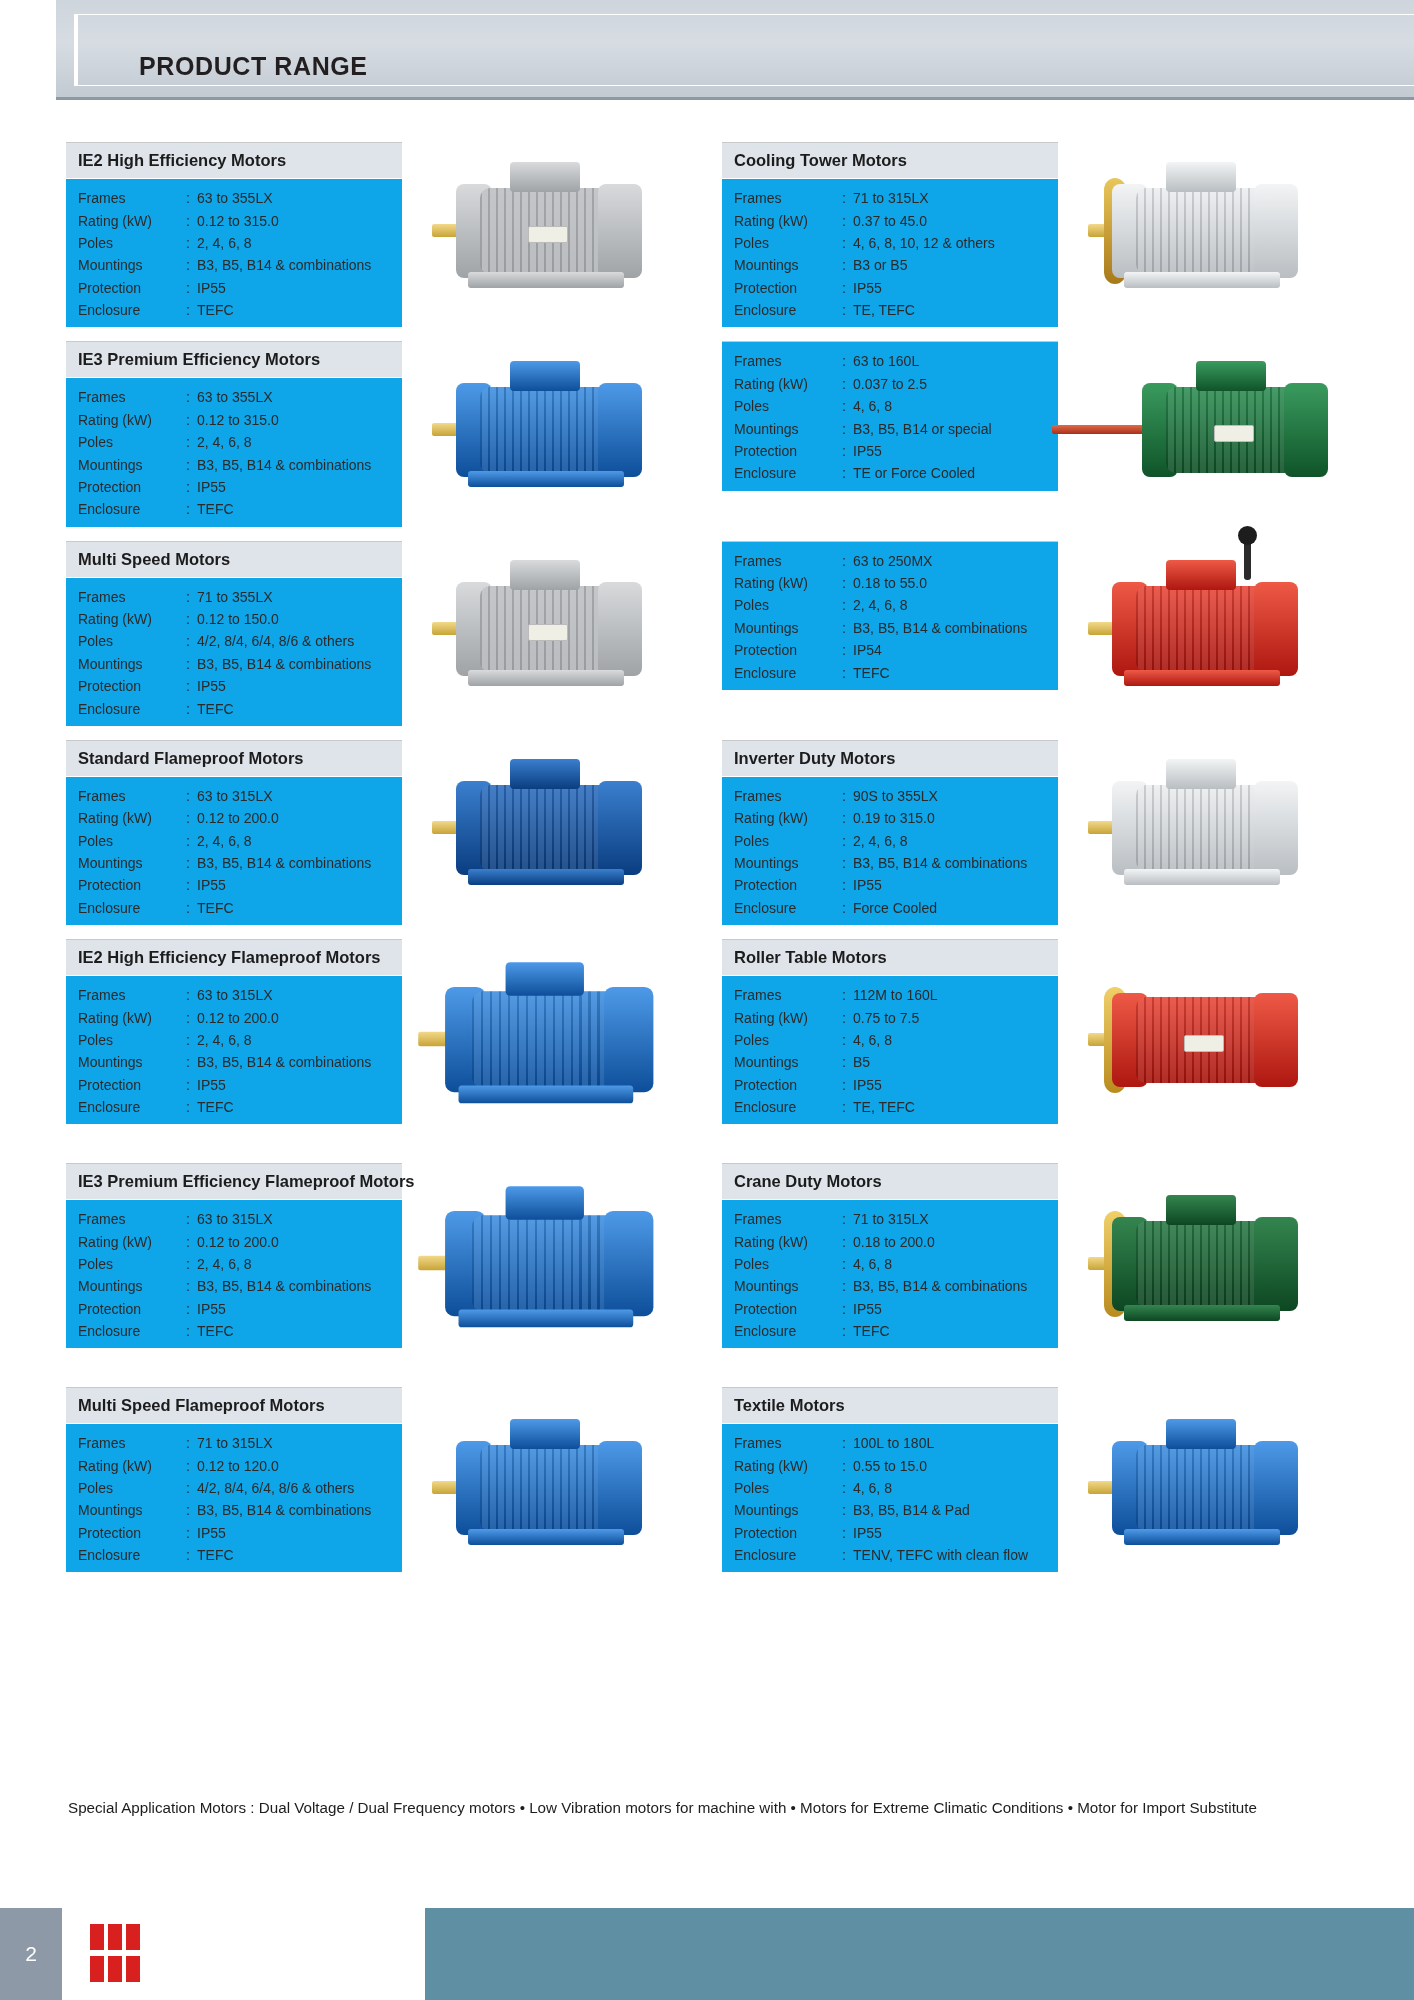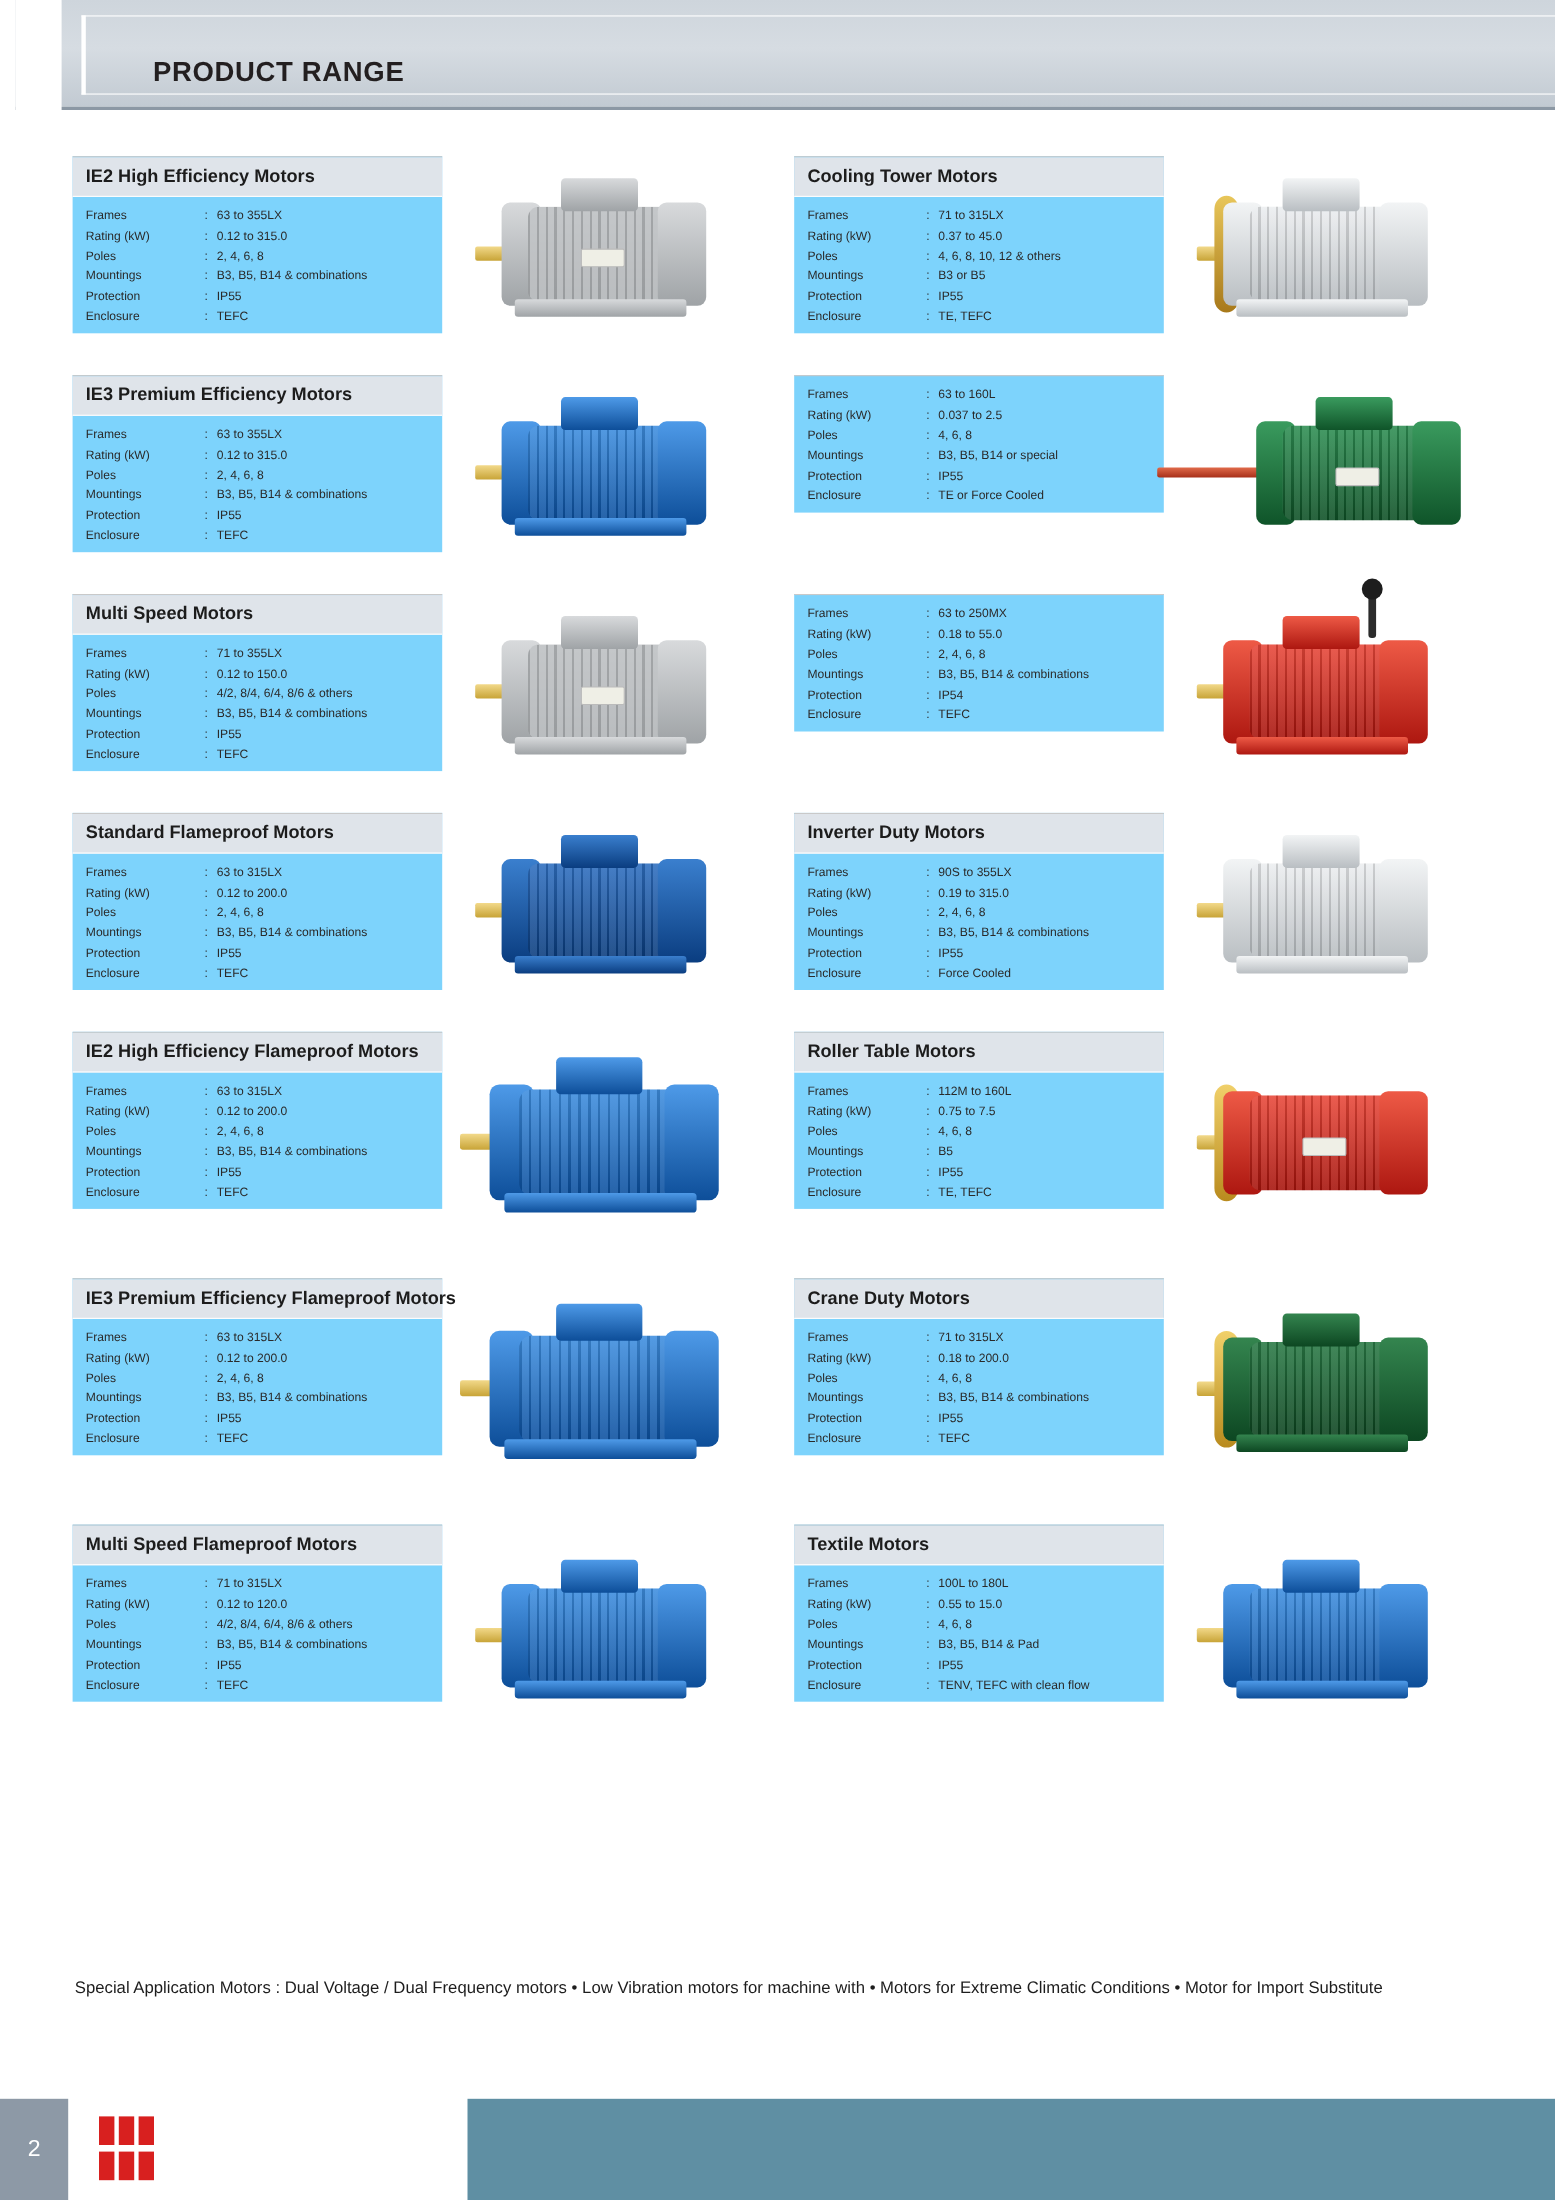--- a/index.html
+++ b/index.html
@@ -39,38 +39,38 @@
     position:absolute; left:66px; top:142px; width:1283px;
   }
   .row { display:flex; gap:30px; margin-bottom: 14px; }
   .card {
     width: 626px;
     display:flex;
     align-items:flex-start;
   }
   .spec {
     width: 336px;
-    background:#7dd3fc;
+    background:#0ea5e9;
     border-top: 1px solid #c9c9c9;
     padding-bottom: 6px;
     flex: 0 0 336px;
   }
   .spec-title {
     background:#dfe4ea;
     color:#1c1c1c;
     font-size: 16.5px;
     font-weight: bold;
     padding: 8px 10px 8px 12px;
     border-bottom:1px solid #ffffff;
     white-space: nowrap;
   }
   .spec table {
     border-collapse: collapse;
     margin: 8px 0 0 12px;
-    font-size: 11px;
+    font-size: 14px;
     color:#2a2a2a;
   }
   .spec td { padding: 3.2px 0; vertical-align: top; }
   .spec td.k { width: 108px; }
   .spec td.c { width: 11px; }
   .img-cell {
     flex: 1 1 auto;
     height: 185px;
     position: relative;
     display:flex; align-items:center; justify-content:center;

